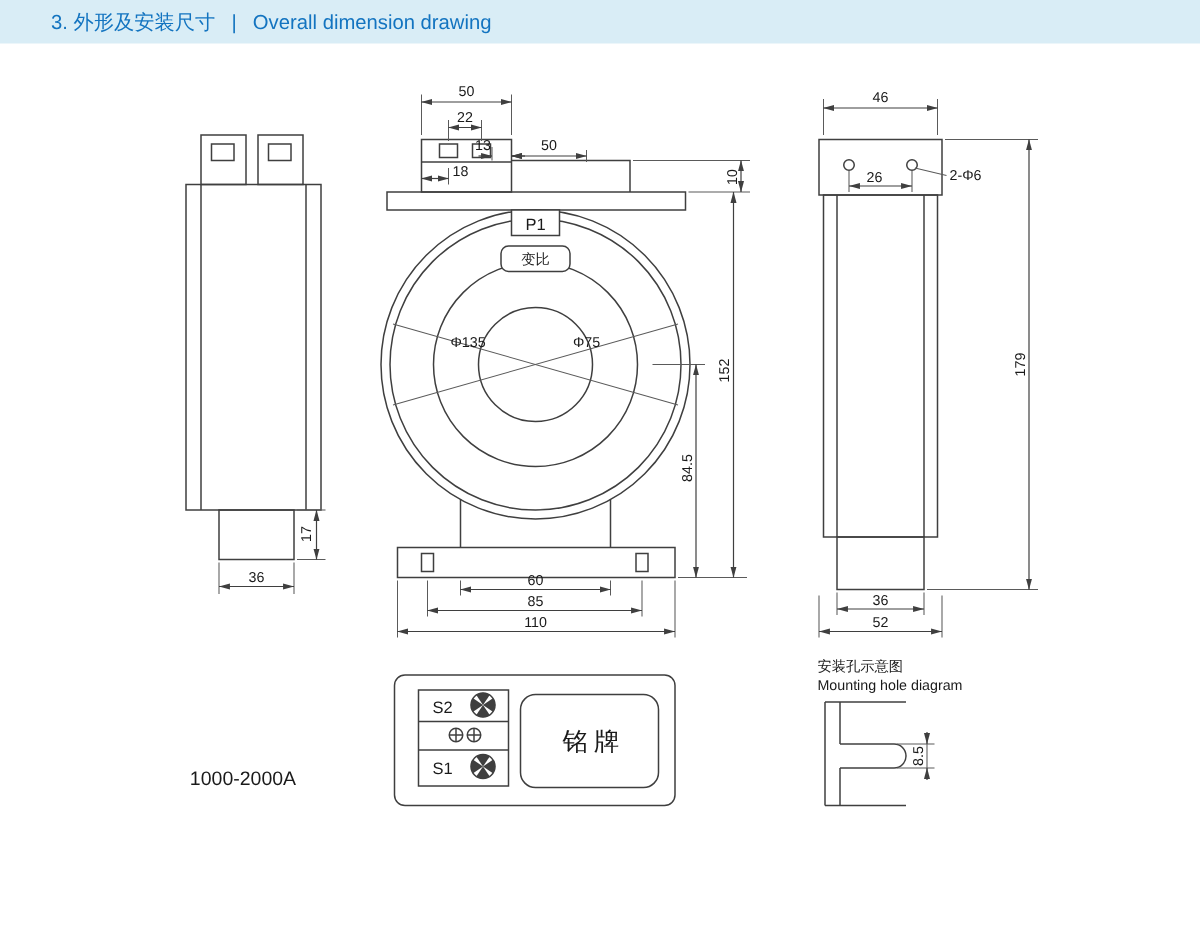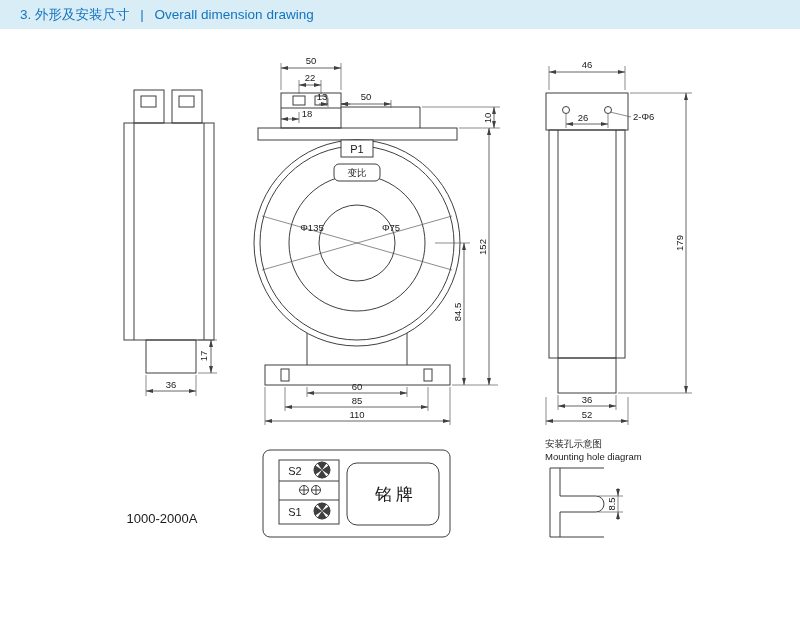--- a/index.html
+++ b/index.html
@@ -1,18 +1,18 @@
 <!DOCTYPE html>
 <html><head>
 <meta charset="utf-8">
 <style>
   *{margin:0;padding:0;box-sizing:border-box}
   html,body{width:800px;height:626px}
   body{position:relative;background:#ffffff;font-family:"Liberation Sans","DejaVu Sans",sans-serif;overflow:hidden}
-  .header{position:absolute;top:0;left:0;width:800px;height:29px;background:#d9edf6;display:flex;align-items:center;padding-left:10px}
+  .header{position:absolute;top:0;left:0;width:800px;height:29px;background:#d9edf6;display:flex;align-items:center;padding-left:24px}
   .chev{width:0;height:0;border-top:6px solid transparent;border-bottom:6px solid transparent;border-left:9px solid #f executa7a21d;display:inline-block}
   .chev{border-left-color:#f7a21d}
   .chev.c2{border-left-color:#fcc22e;margin-left:2px}
   .htext{color:#1374c0;font-size:13.5px;margin-left:8px;white-space:nowrap}
   .htext .sep{margin:0 7px;color:#1374c0}
   svg{position:absolute;top:0;left:0}
   .ln{stroke:#3f3f3f;stroke-width:1;fill:none}
   .fw{fill:#ffffff}
   .dim{stroke:#3f3f3f;stroke-width:0.8;fill:none}
   .ext{stroke:#5a5a5a;stroke-width:0.7;fill:none}

